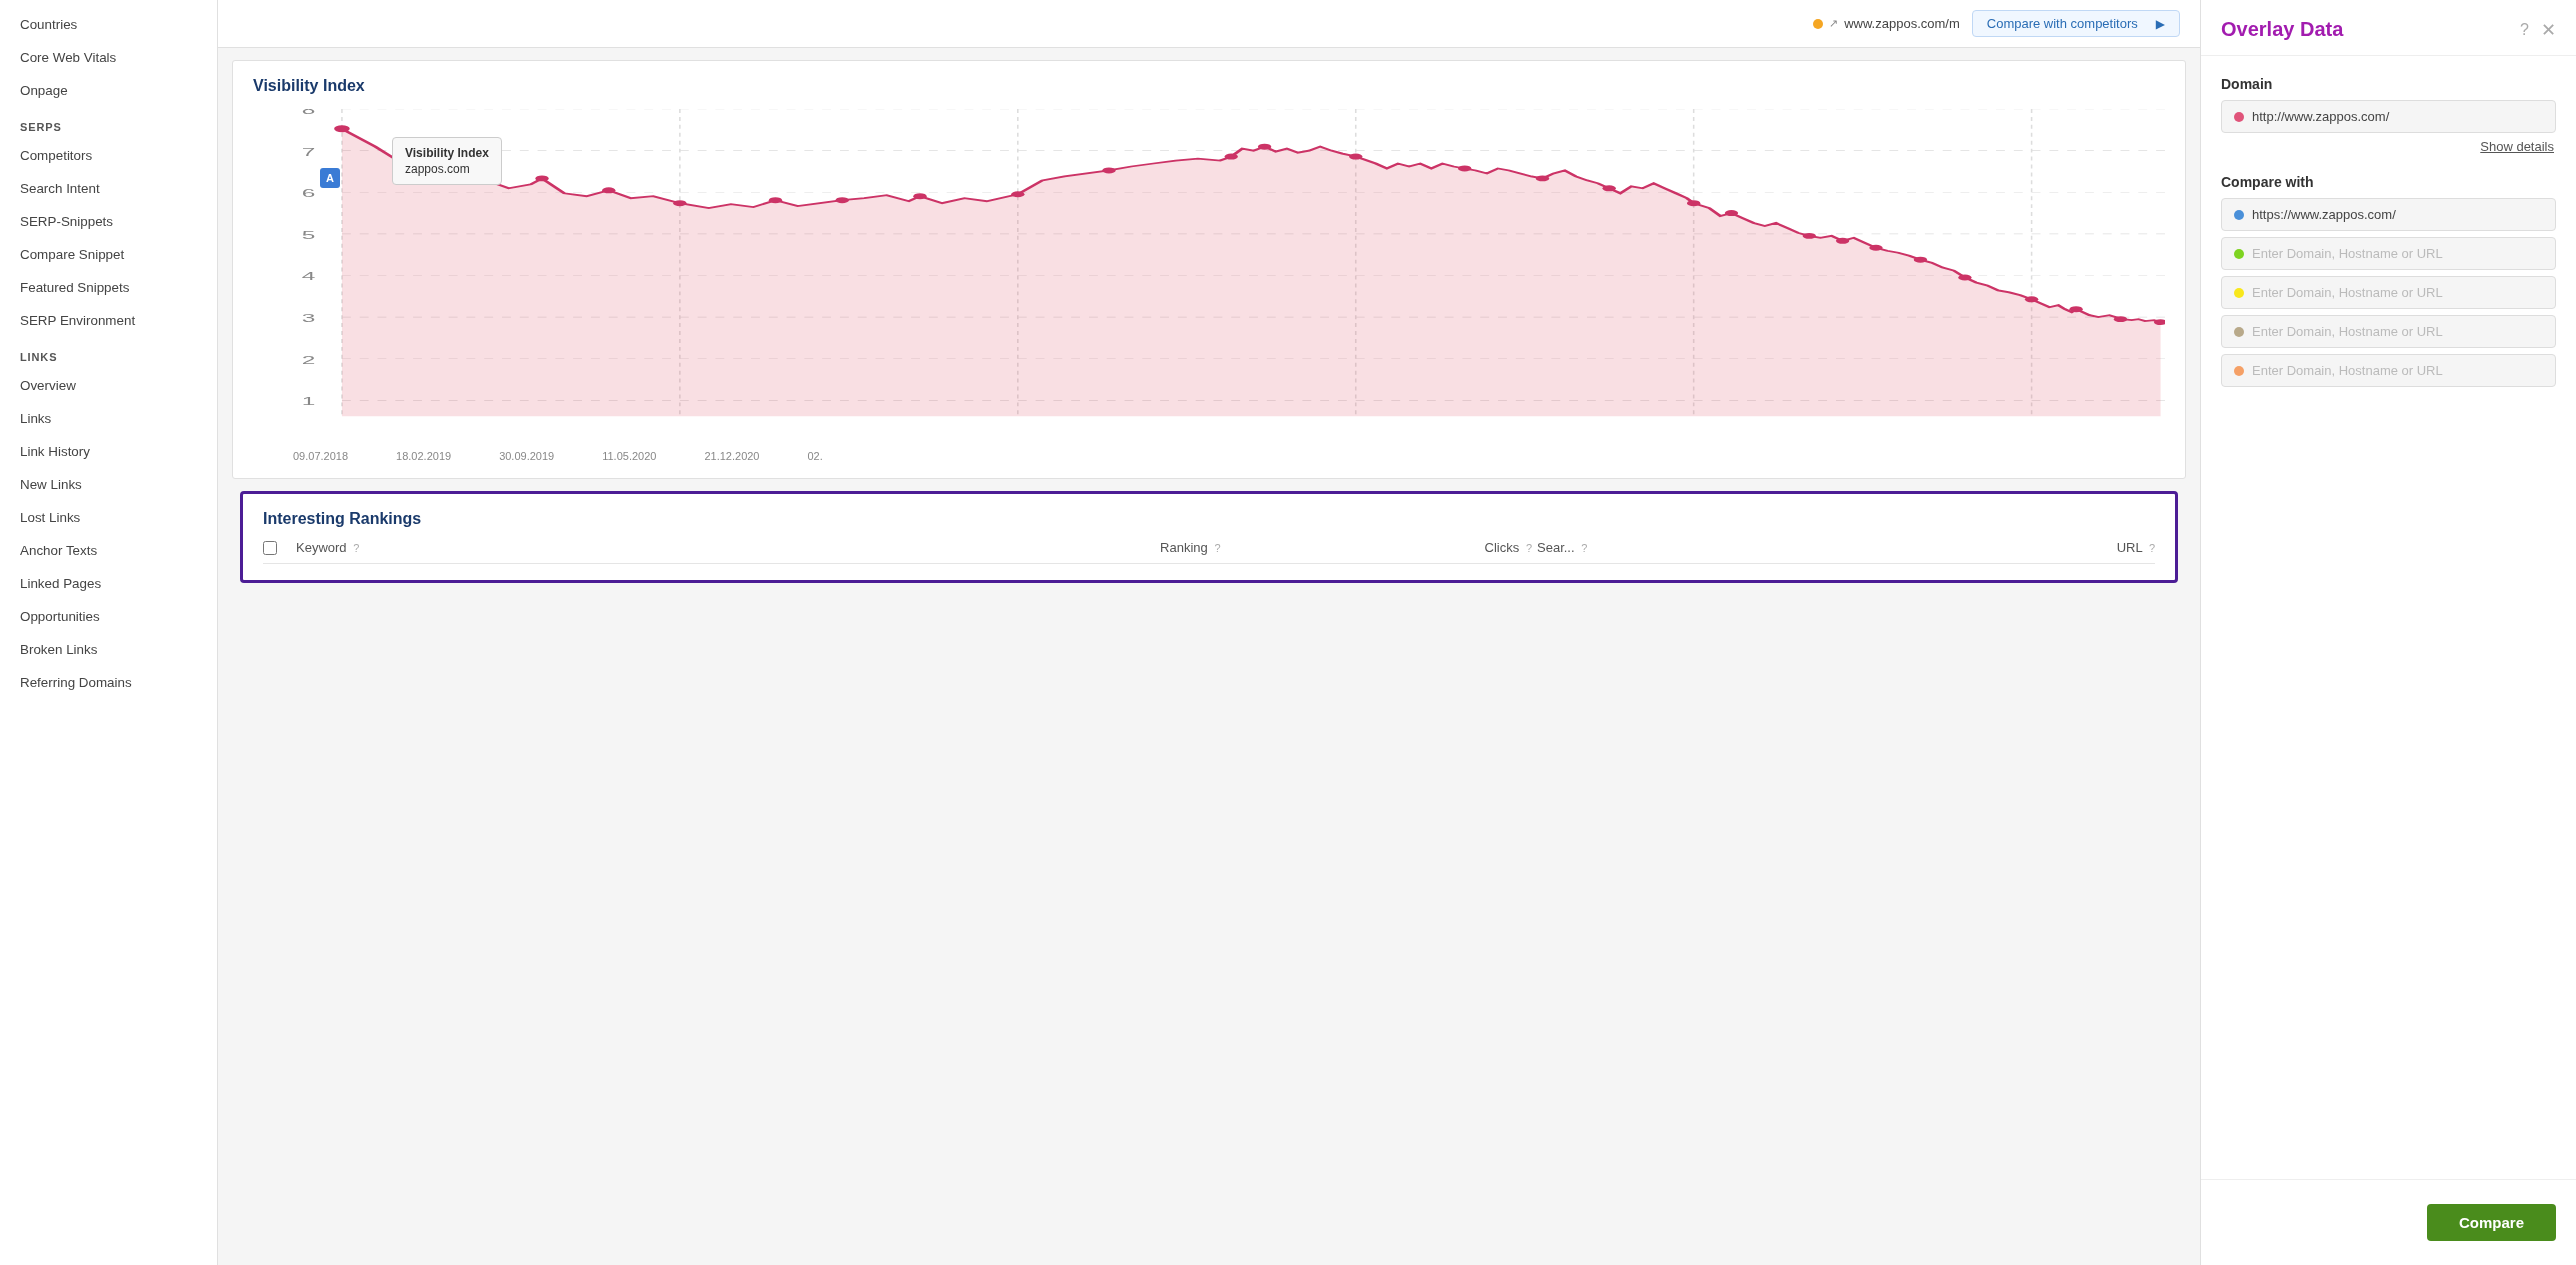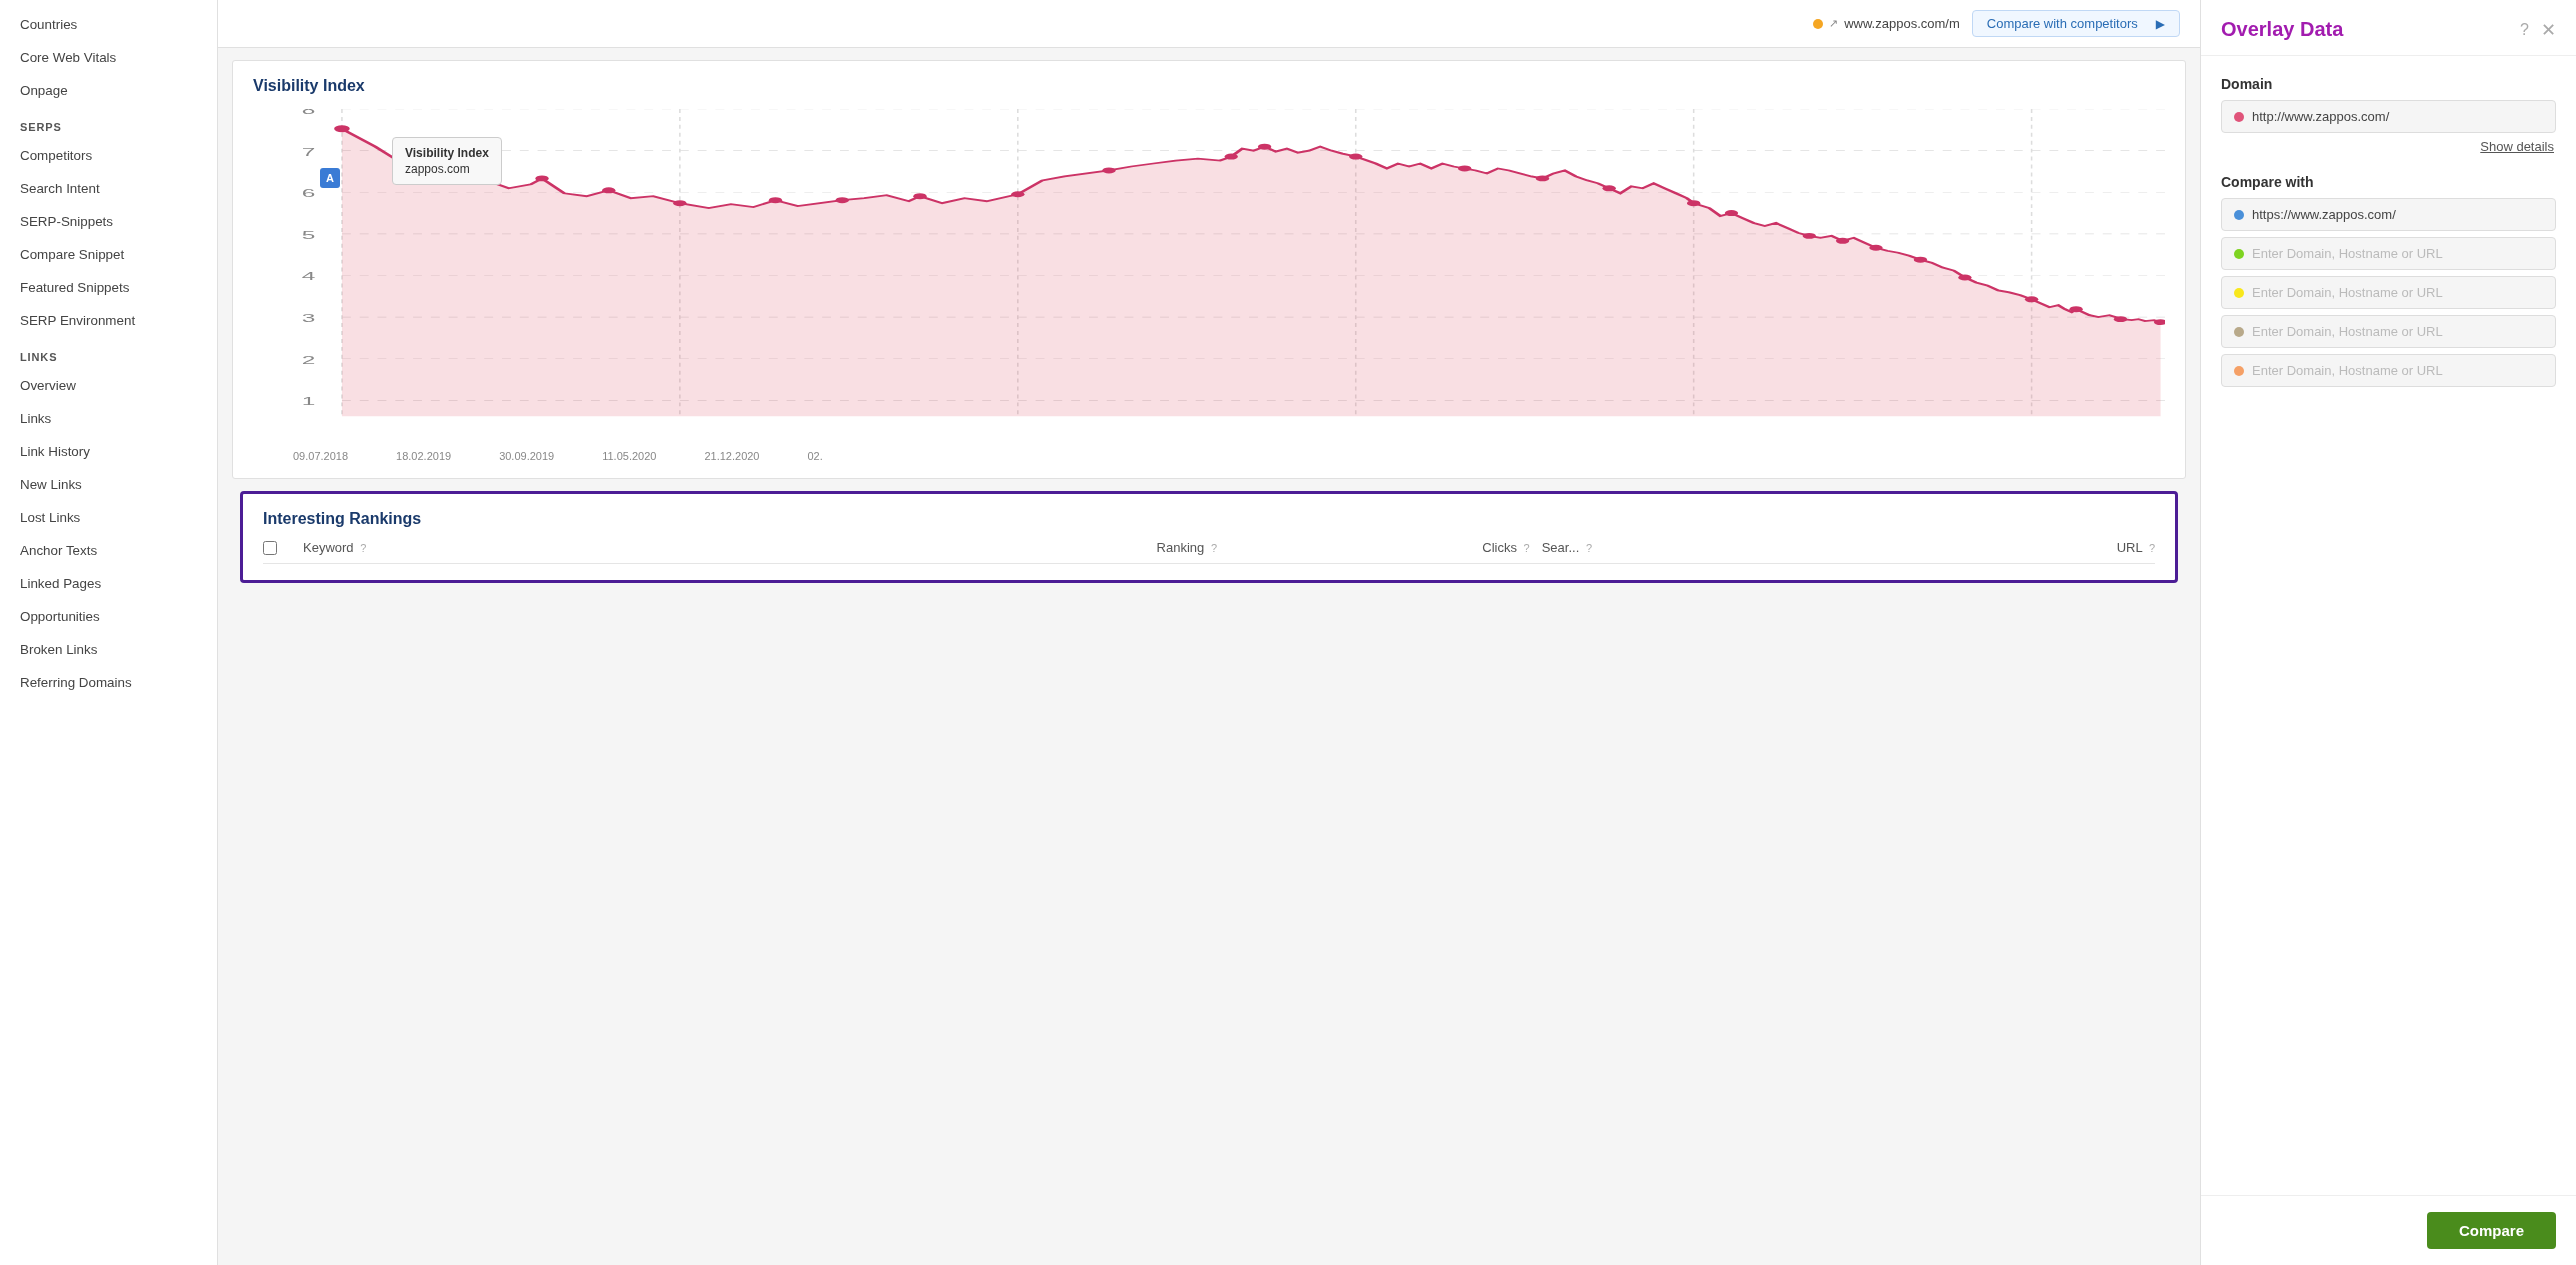--- a/index.html
+++ b/index.html
@@ -156,21 +156,21 @@
       font-size: 16px;
       font-weight: 700;
       color: #1a3a6b;
       margin-bottom: 12px;
     }
     .rankings-table-header {
       display: flex;
       align-items: center;
       border-bottom: 1px solid #e5e5e5;
       padding-bottom: 8px;
-      gap: 12px;
+      gap: 5px;
     }
     .rankings-table-header .col-check { width: 28px; }
     .rankings-table-header .col-keyword { flex: 2; font-weight: 500; color: #555; font-size: 13px; }
     .rankings-table-header .col-ranking { flex: 1; font-weight: 500; color: #555; font-size: 13px; text-align: right; }
     .rankings-table-header .col-clicks { flex: 1; font-weight: 500; color: #555; font-size: 13px; text-align: right; }
     .rankings-table-header .col-search { flex: 1; font-weight: 500; color: #555; font-size: 13px; text-align: left; }
     .rankings-table-header .col-url { flex: 1; font-weight: 500; color: #555; font-size: 13px; text-align: right; }
     .help-icon { font-size: 11px; color: #aaa; margin-left: 3px; cursor: help; }
 
     
@@ -248,21 +248,21 @@
 
     .compare-with-label {
       font-size: 14px;
       font-weight: 700;
       color: #333;
       margin-bottom: 8px;
       margin-top: 4px;
     }
 
     .overlay-footer {
-      padding: 16px 20px;
+      padding: 24px 20px;
       border-top: 1px solid #eee;
       display: flex;
       justify-content: flex-end;
     }
     .compare-action-btn {
       background: #4a8c1c;
       color: white;
       border: none;
       border-radius: 4px;
       padding: 10px 32px;

